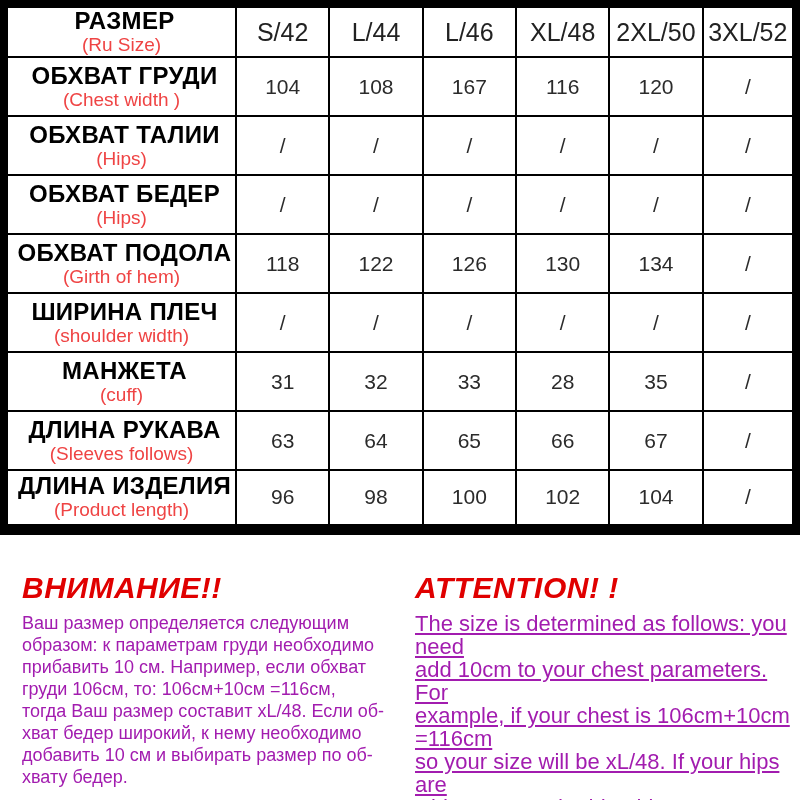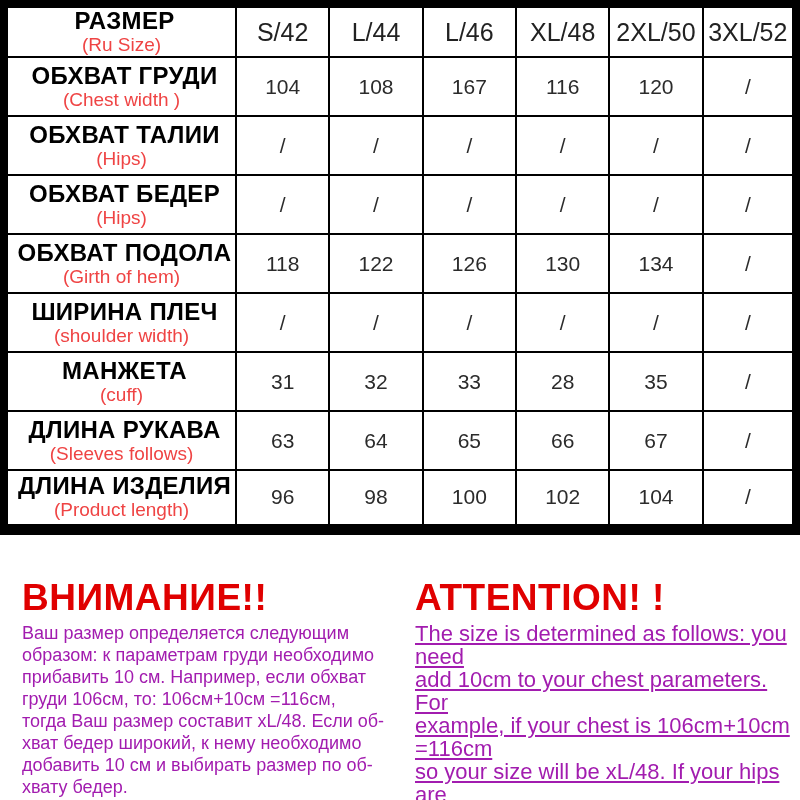--- a/index.html
+++ b/index.html
@@ -72,26 +72,27 @@
     left: 0;
     width: 800px;
   }
   .note {
     position: absolute;
     top: 0;
   }
   .note-ru { left: 22px;  width: 374px; }
   .note-en { left: 415px; width: 380px; }
   .note-heading {
-    margin: 16px 0 8px 0;
+    margin: 6px 0 8px 0;
     font-family: "Liberation Sans", sans-serif;
-    font-size: 37px;
+    font-size: 30px;
     line-height: 32px;
     font-weight: bold;
     letter-spacing: 0.5px;
+    font-style: italic;
   }
   .note-body {
     margin: 0;
     font-family: "Liberation Sans", sans-serif;
     font-size: 18px;
     color: #a21caf;
     white-space: pre-line;
   }
   .note-ru .note-body { line-height: 22px; }
   .note-en .note-body { line-height: 23px; font-size: 22px; text-decoration: underline; }

